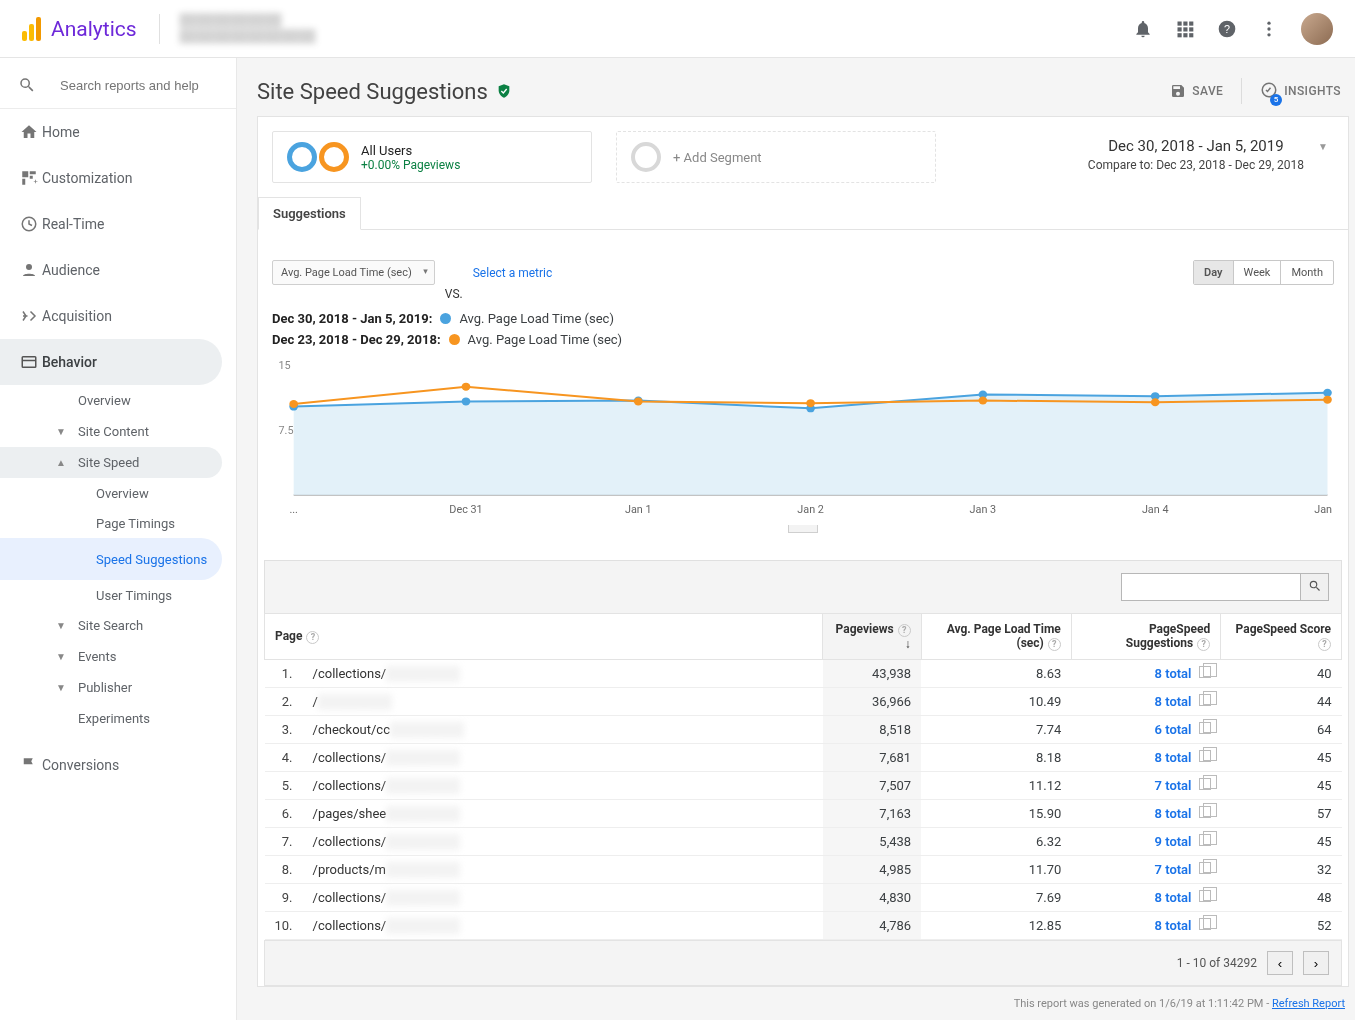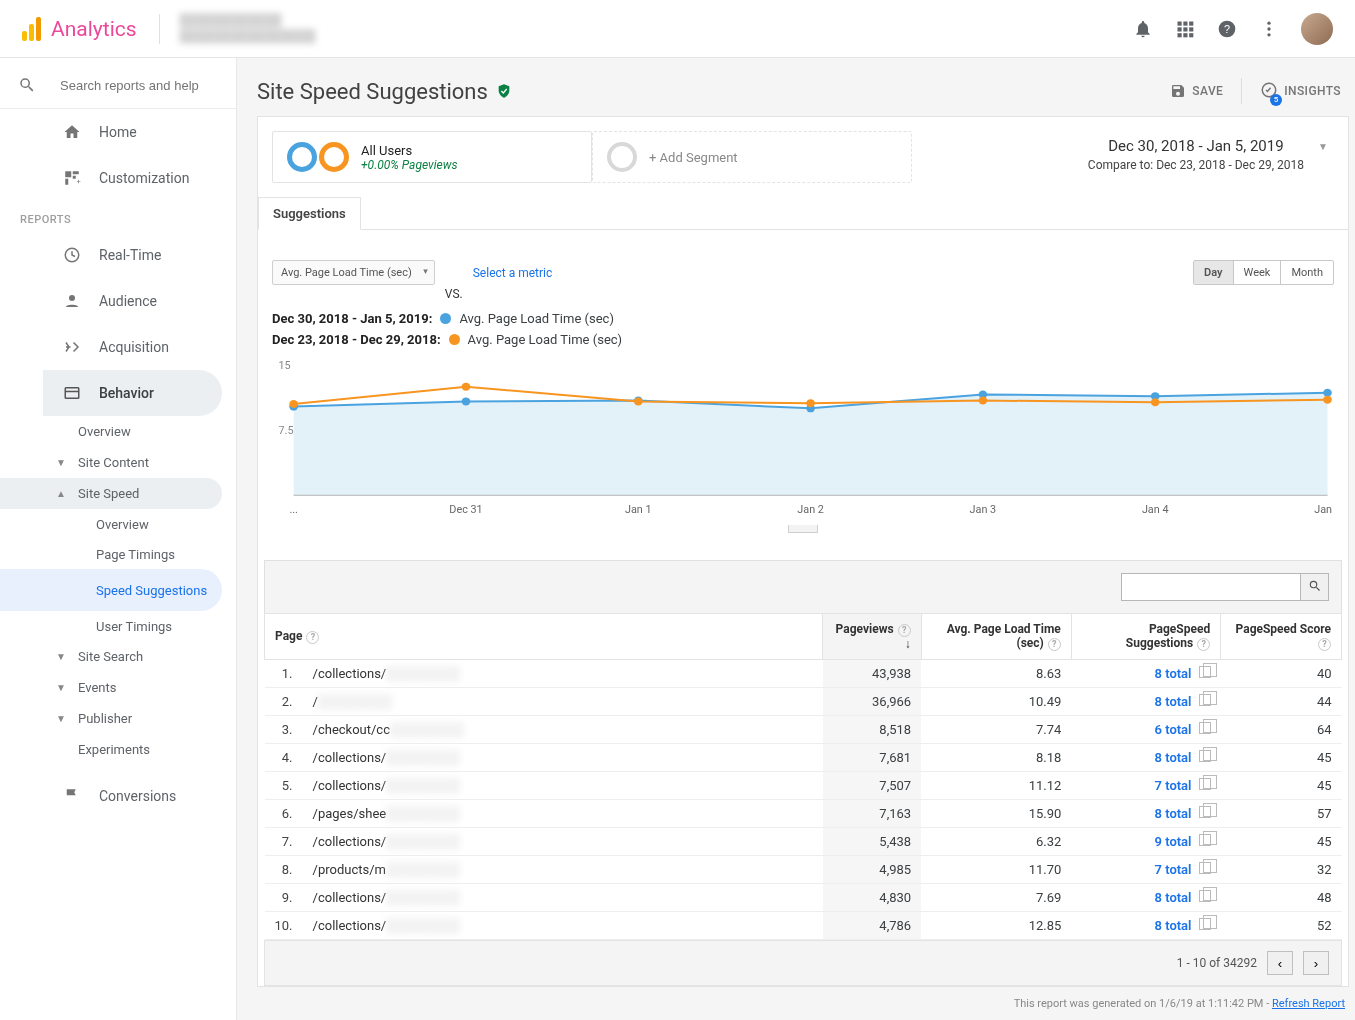--- a/index.html
+++ b/index.html
@@ -5,66 +5,66 @@
 * { margin:0; padding:0; box-sizing:border-box; }
 body { font-family: Roboto, Arial, sans-serif; font-size:13px; color:#3c4043; background:#fff; width:1355px; }
 
 
 .topbar { height:58px; border-bottom:1px solid #e5e5e5; display:flex; align-items:center; padding:0 22px; }
 .logo-bars { display:flex; align-items:flex-end; gap:2px; margin-right:10px; }
 .logo-bars span { width:5px; border-radius:2px; display:block; }
 .logo-bars .b1 { height:10px; background:#fbbc04; }
 .logo-bars .b2 { height:17px; background:#fbbc04; }
 .logo-bars .b3 { height:24px; background:#f29900; }
-.logo-text { font-size:21px; color:#ec4899; font-weight:400; margin-right:22px; }
+.logo-text { font-size:21px; color:#6d28d9; font-weight:400; margin-right:22px; }
 .topbar-sep { width:1px; height:30px; background:#e0e0e0; margin-right:20px; }
 .account-block { filter:blur(3px); opacity:.25; font-size:12px; color:#555; line-height:1.3; }
 .topbar-right { margin-left:auto; display:flex; align-items:center; gap:22px; }
 .ticon { width:20px; height:20px; color:#5f6368; fill:#5f6368; cursor:pointer; }
 .avatar { width:32px; height:32px; border-radius:50%; background:linear-gradient(135deg,#c9a98f,#8c6b52); cursor:pointer; }
 
 
 .shell { display:flex; background:#f5f5f5; min-height:960px; }
 .sidebar { width:237px; background:#fff; border-right:1px solid #e8e8e8; padding-top:4px; }
 
 
 .sb-search { display:flex; align-items:center; gap:24px; padding:14px 18px; border-bottom:1px solid #ececec; }
 .sb-search input { border:none; outline:none; font-size:13px; color:#666; width:100%; }
 
 
-.nav-item { display:flex; align-items:center; gap:18px; padding:0 20px; height:46px; color:#5f6368; font-size:14px; cursor:pointer;margin-left:43px; }
+.nav-item { display:flex; align-items:center; gap:4px; padding:0 20px; height:46px; color:#5f6368; font-size:14px; cursor:pointer; }
 .nav-item.active { background:#eceff1; border-radius:0 28px 28px 0; margin-right:14px; color:#3c4043; font-weight:500; }
 .nav-icon { width:18px; height:18px; flex-shrink:0; fill:#757575; }
 .nav-section { font-size:11px; color:#9e9e9e; font-weight:500; letter-spacing:.5px; padding:12px 20px 6px; }
 .sub-item { display:flex; align-items:center; padding:0 20px 0 58px; height:31px; font-size:13px; color:#5f6368; cursor:pointer; position:relative; }
 .sub-item .chev { position:absolute; left:56px; font-size:10px; color:#888; }
 .sub-item.chevron { padding-left:78px; }
 .sub-sub { padding-left:96px; height:30px; display:flex; align-items:center; font-size:13px; color:#5f6368; cursor:pointer; }
 .sub-sub.selected { color:#1a73e8; background:#e8f0fe; border-radius:0 24px 24px 0; margin-right:14px; height:42px; }
 
 
 .main { flex:1; padding:20px 0 30px 20px; }
 .page-head { display:flex; align-items:center; padding:0 14px 12px 0; }
 .page-title { font-size:22px; color:#414141; font-weight:400; margin-right:8px; }
 .shield { width:16px; height:16px; }
 .head-actions { margin-left:auto; display:flex; align-items:center; gap:18px; }
 .head-btn { display:flex; align-items:center; gap:6px; font-size:12px; color:#757575; font-weight:500; letter-spacing:.4px; cursor:pointer; }
 .vr { width:1px; height:26px; background:#dcdcdc; }
 
 .content-box { background:#fff; border:1px solid #e3e3e3; margin-right:6px; }
-.seg-row { display:flex; gap:0; padding:14px; align-items:stretch; }
+.seg-row { display:flex; gap:24px; padding:14px; align-items:stretch; }
 .seg-card { border:1px solid #e3e3e3; border-radius:2px; padding:10px 14px; display:flex; align-items:center; gap:12px; min-width:320px; cursor:pointer; }
 .seg-card.dashed { border-style:dashed; color:#888; }
 .rings { display:flex; gap:2px; }
 .ring { width:30px; height:30px; border-radius:50%; border:5px solid; }
 .ring.blue { border-color:#4aa3df; }
 .ring.orange { border-color:#f79520; }
 .ring.grey { border:4px solid #d8d8d8; }
 .seg-txt .t { font-size:13px; color:#222; }
-.seg-txt .s { font-size:12px; color:#0b8043;font-style:italic; }
+.seg-txt .s { font-size:12px; color:#0b8043; }
 .date-block { margin-left:auto; text-align:center; padding:6px 30px 0 0; position:relative; }
 .date-main { font-size:15px; color:#333; }
 .date-cmp { font-size:12px; color:#888; margin-top:3px; }
 .date-cmp span { color:#444; }
 .date-chev { position:absolute; right:6px; top:10px; color:#999; font-size:10px; }
 
 .tabs { border-bottom:1px solid #e3e3e3; padding:0 0 0 0; }
 .tab { display:inline-block; border:1px solid #e3e3e3; border-bottom:1px solid #fff; margin-bottom:-1px; margin-left:0; padding:8px 14px; font-size:13px; font-weight:600; color:#444; background:#fff; cursor:pointer; }
 
 .metric-row { display:flex; align-items:center; gap:10px; padding:14px 14px 10px; }
@@ -180,21 +180,20 @@
     <div class="nav-item">
       <svg class="nav-icon" viewBox="0 0 24 24">
           <rect x="3" y="3" width="8" height="8"></rect>
           <rect x="13" y="3" width="8" height="4"></rect>
           <rect x="13" y="9" width="4" height="4"></rect>
           <rect x="3" y="13" width="4" height="8"></rect>
           <text x="18" y="20" font-size="10">+</text>
         </svg>
       <span>Customization</span>
     </div>
-    <div class="nav-section">REPORTS</div>
     <div class="nav-item">
       <svg class="nav-icon" viewBox="0 0 24 24">
           <circle cx="12" cy="12" r="9" fill="none" stroke="#757575" stroke-width="2"></circle>
           <path d="M12 7v5l4 2" stroke="#757575" stroke-width="2" fill="none"></path>
         </svg>
       <span>Real-Time</span>
     </div>
     <div class="nav-item">
       <svg class="nav-icon" viewBox="0 0 24 24">
           <circle cx="12" cy="8" r="4"></circle>

